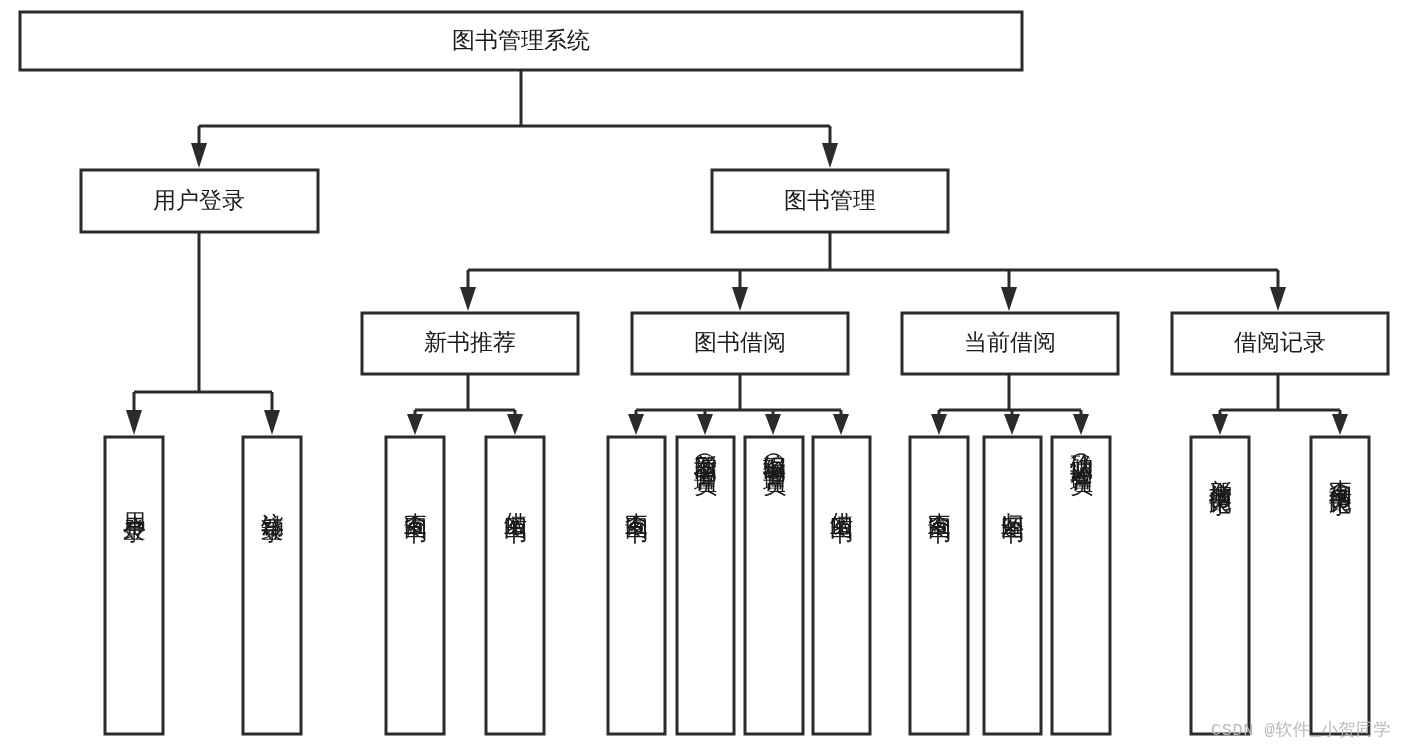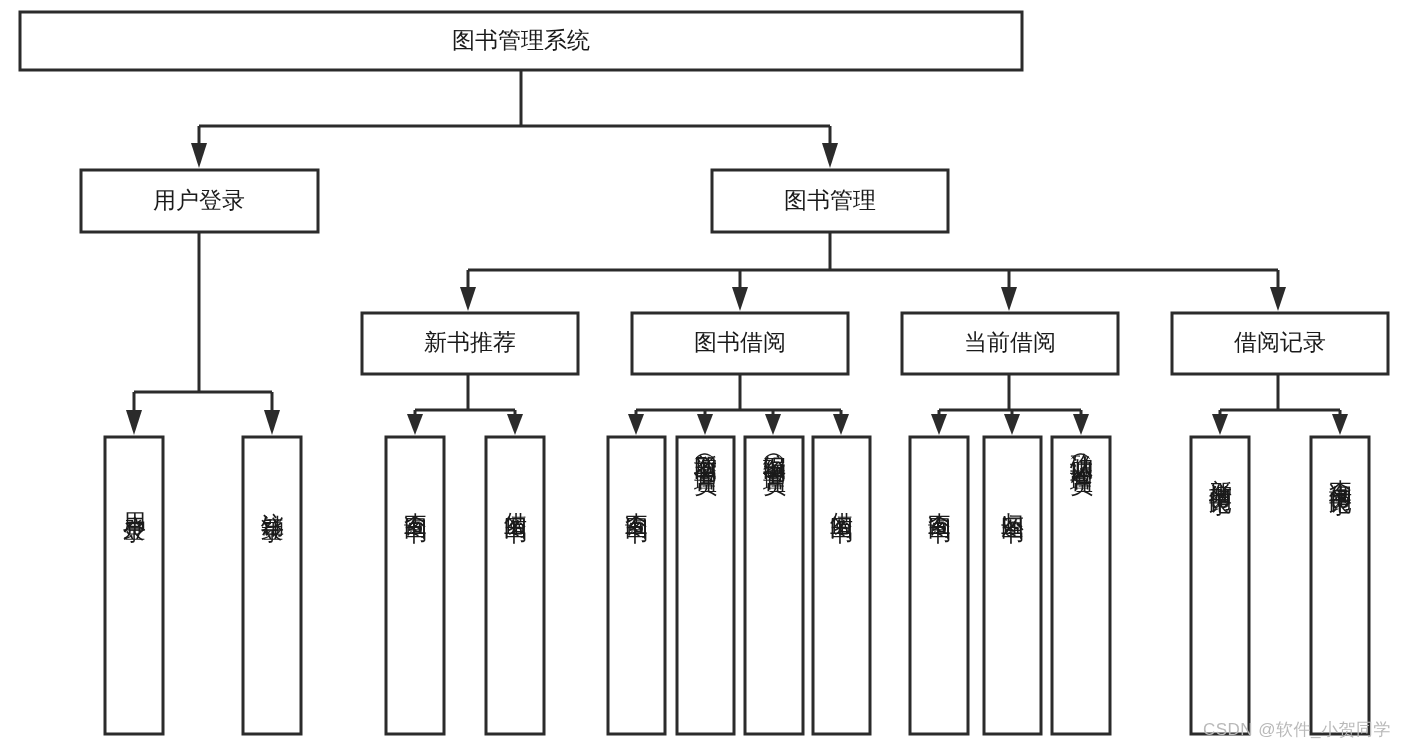--- a/index.html
+++ b/index.html
@@ -60,21 +60,21 @@
     fill: #1a1a1a;
     writing-mode: vertical-rl;
     text-orientation: upright;
     letter-spacing: 3px;
     text-anchor: middle;
   }
   .watermark {
     position: absolute;
     right: 14px;
     bottom: 6px;
-    font-family: Liberation Sans, sans-serif;
+    font-family: Liberation Mono, monospace;
     font-size: 17px;
     color: #b9b9b9;
     letter-spacing: 0.5px;
     white-space: nowrap;
     pointer-events: none;
   }
 </style>
 </head>
 <body>
 

